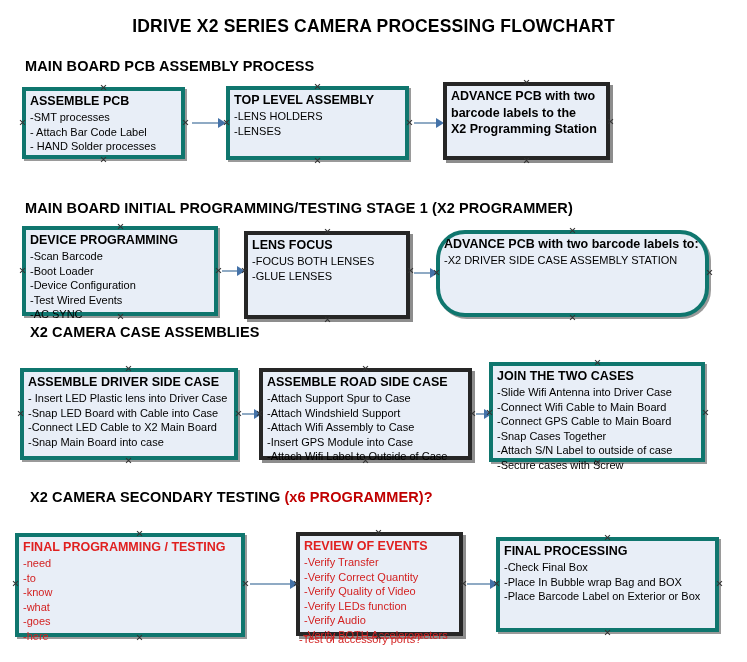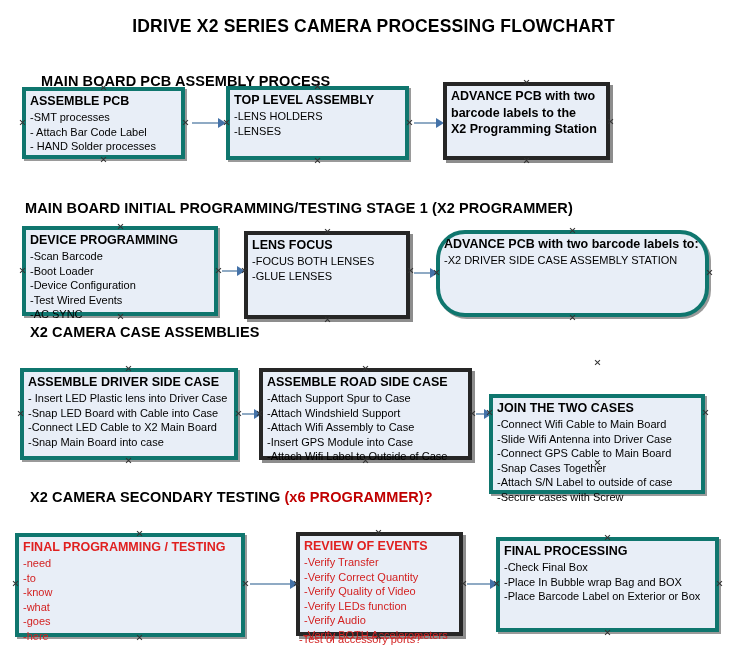--- a/index.html
+++ b/index.html
@@ -128,21 +128,21 @@
   .handle::before { transform: rotate(45deg); }
   .handle::after  { transform: rotate(-45deg); }
 </style>
 </head>
 <body>
 
 <div id="canvas">
 
   <div class="doc-title">IDRIVE X2  SERIES CAMERA PROCESSING FLOWCHART</div>
 
-  <div class="section-title" style="left:25px; top:73px;margin-left:16px;">MAIN BOARD PCB ASSEMBLY PROCESS</div>
+  <div class="section-title" style="left:25px; top:58px;">MAIN BOARD PCB ASSEMBLY PROCESS</div>
 
   <div class="box" style="left:22px; top:87px; width:163px; height:72px;">
     <div class="box-title">ASSEMBLE PCB</div>
     <div class="box-line">-SMT processes</div>
     <div class="box-line">- Attach Bar Code Label</div>
     <div class="box-line">- HAND Solder processes</div>
   </div>
   <div class="handle" style="left:100px; top:84px;"></div>
   <div class="handle" style="left:100px; top:156px;"></div>
   <div class="handle" style="left:19px; top:119px;"></div>
@@ -239,24 +239,24 @@
     <div class="box-line">-Attach Wifi Label to Outside of Case</div>
   </div>
   <div class="handle" style="left:362px; top:365px;"></div>
   <div class="handle" style="left:362px; top:457px;"></div>
   <div class="handle" style="left:256px; top:410px;"></div>
   <div class="handle" style="left:469px; top:410px;"></div>
 
   <div class="conn" style="left:476px; top:413px; width:10px;"></div>
   <div class="arrowhead" style="left:484px; top:409px;"></div>
 
-  <div class="box" style="left:489px; top:362px; width:216px; height:100px;margin-top:32px;">
+  <div class="box" style="left:489px; top:362px; width:216px; height:100px;">
     <div class="box-title">JOIN THE TWO CASES</div>
+    <div class="box-line">-Slide Wifi Antenna into Driver Case</div>
     <div class="box-line">-Connect Wifi Cable to Main Board</div>
-    <div class="box-line">-Slide Wifi Antenna into Driver Case</div>
     <div class="box-line">-Connect GPS Cable to Main Board</div>
     <div class="box-line">-Snap Cases Together</div>
     <div class="box-line">-Attach S/N Label to outside of case</div>
     <div class="box-line">-Secure cases with Screw</div>
   </div>
   <div class="handle" style="left:594px; top:359px;"></div>
   <div class="handle" style="left:594px; top:459px;"></div>
   <div class="handle" style="left:486px; top:409px;"></div>
   <div class="handle" style="left:702px; top:409px;"></div>
 

